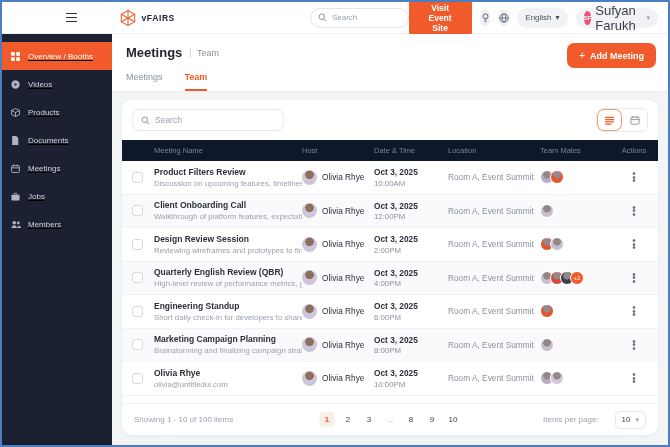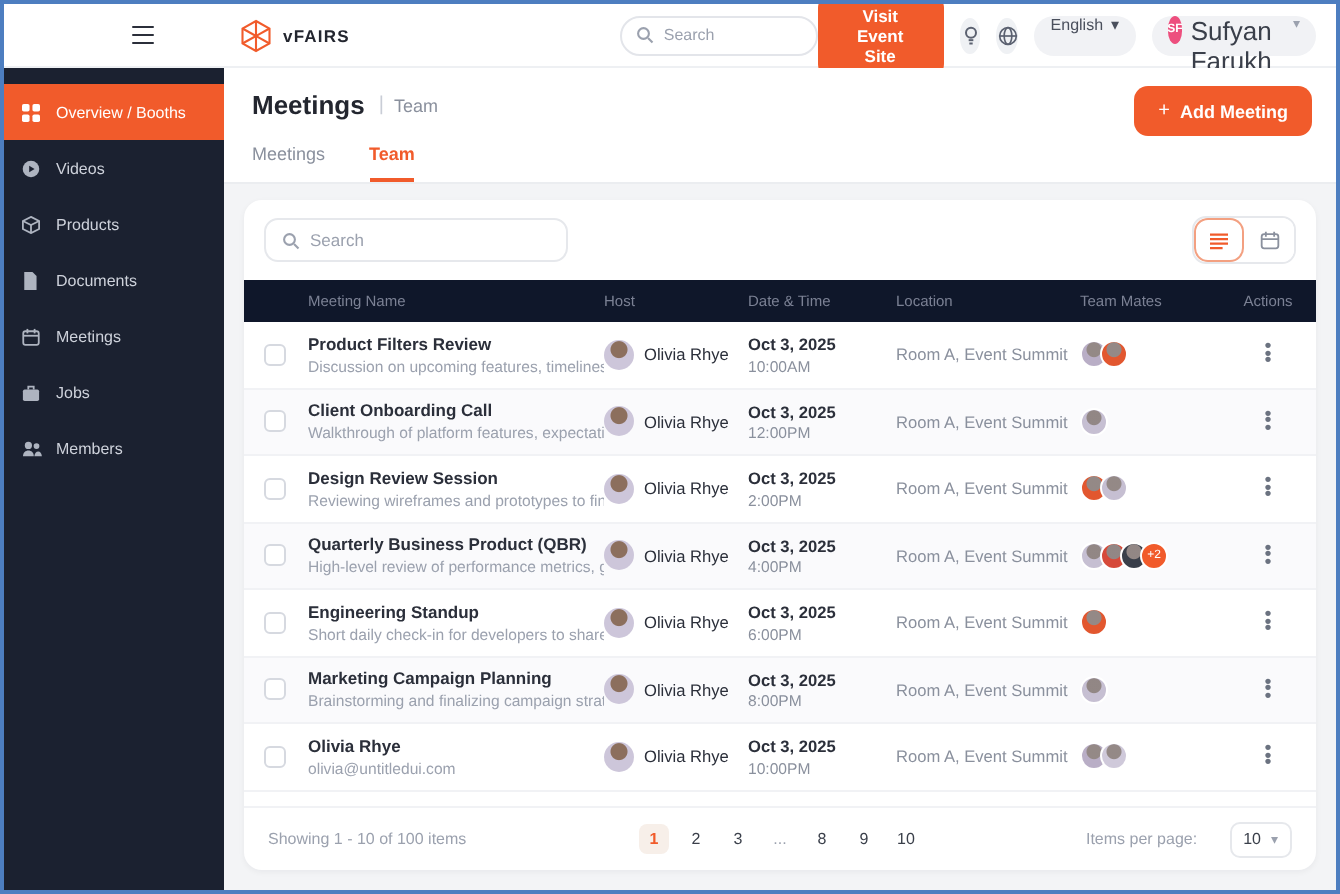--- a/index.html
+++ b/index.html
@@ -19,30 +19,30 @@
                 display:flex; align-items:center; padding:0 7px; gap:5px; background:#fff; }
   .top-search input { border:none; outline:none; width:100%; font-size:8px; color:#444; background:transparent;
                       font-family:"Liberation Sans", sans-serif; }
   .top-search input::placeholder { color:#9ba1ae; }
   .topbar-right { margin-left:auto; display:flex; align-items:center; gap:8px; }
   .visit-btn { background:#f15b2b; color:#fff; font-size:8.5px; font-weight:bold; border:none;
                padding:6px 13px; border-radius:7px; cursor:pointer; font-family:"Liberation Sans", sans-serif; }
   .circle-icon { width:18px; height:18px; border-radius:50%; background:#eff1f4; display:flex;
                  align-items:center; justify-content:center; color:#5b6170; cursor:pointer; }
   .lang-pill, .user-pill { height:20px; background:#f1f2f5; border-radius:10px; display:flex;
-                           align-items:flex-start; gap:4px; padding:0 8px; cursor:pointer; }
+                           align-items:center; gap:4px; padding:0 8px; cursor:pointer; }
   .lang-pill span { font-size:8px; color:#4a4f5c; }
   .chev { font-size:7px; color:#9ba1ae; }
   .avatar-sf { width:14px; height:14px; border-radius:50%; background:#ed4f7e; color:#fff;
                font-size:6px; font-weight:bold; display:flex; align-items:center; justify-content:center; }
   .user-pill .uname { font-size:13px; color:#3a3f4a; }
 
   
   .body-row { flex:1; display:flex; min-height:0; }
-  .sidebar { width:110px; flex:0 0 110px; background:#1b2130; padding-top:8px; }
+  .sidebar { width:110px; flex:0 0 110px; background:#1b2130; padding-top:8px;text-decoration:underline; }
   .side-item { display:flex; align-items:center; gap:7px; height:28px; padding:0 9px;
                color:#ced2db; font-size:8px; cursor:pointer; }
   .side-item .si-ico { width:10px; display:flex; align-items:center; color:#aeb4c0; }
   .side-item.active { background:#f15b2b; color:#fff; }
   .side-item.active .si-ico { color:#fff; }
 
   .main { flex:1; background:#f3f4f6; display:flex; flex-direction:column; min-width:0; }
 
   
   .page-head { background:#fff; padding:11px 14px 0 14px; border-bottom:1px solid #ebedf0; position:relative; }
@@ -374,21 +374,21 @@
                 <span class="mate" style="background: radial-gradient(circle at 50% 32%, rgba(60, 40, 35, 0.55) 0px, rgba(60, 40, 35, 0.55) 3.5px, rgb(226, 87, 47) 4px);"></span>
                 <span class="mate" style="background: radial-gradient(circle at 50% 32%, rgba(60, 40, 35, 0.55) 0px, rgba(60, 40, 35, 0.55) 3.5px, rgb(198, 191, 210) 4px);"></span>
               </div>
               <div class="actions-cell">
                 <div class="kebab">•<br>•<br>•</div>
               </div>
             </div>
             <div class="trow">
               <div class="cbx"></div>
               <div>
-                <div class="m-title">Quarterly Business Product (QBR)</div>
+                <div class="m-title">Quarterly English Review (QBR)</div>
                 <div class="m-sub">High-level review of performance metrics, g...</div>
               </div>
               <div class="host-cell">
                 <span class="h-avatar"></span>
                 <span class="h-name">Olivia Rhye</span>
               </div>
               <div>
                 <div class="d-date">Oct 3, 2025</div>
                 <div class="d-time">4:00PM</div>
               </div>

